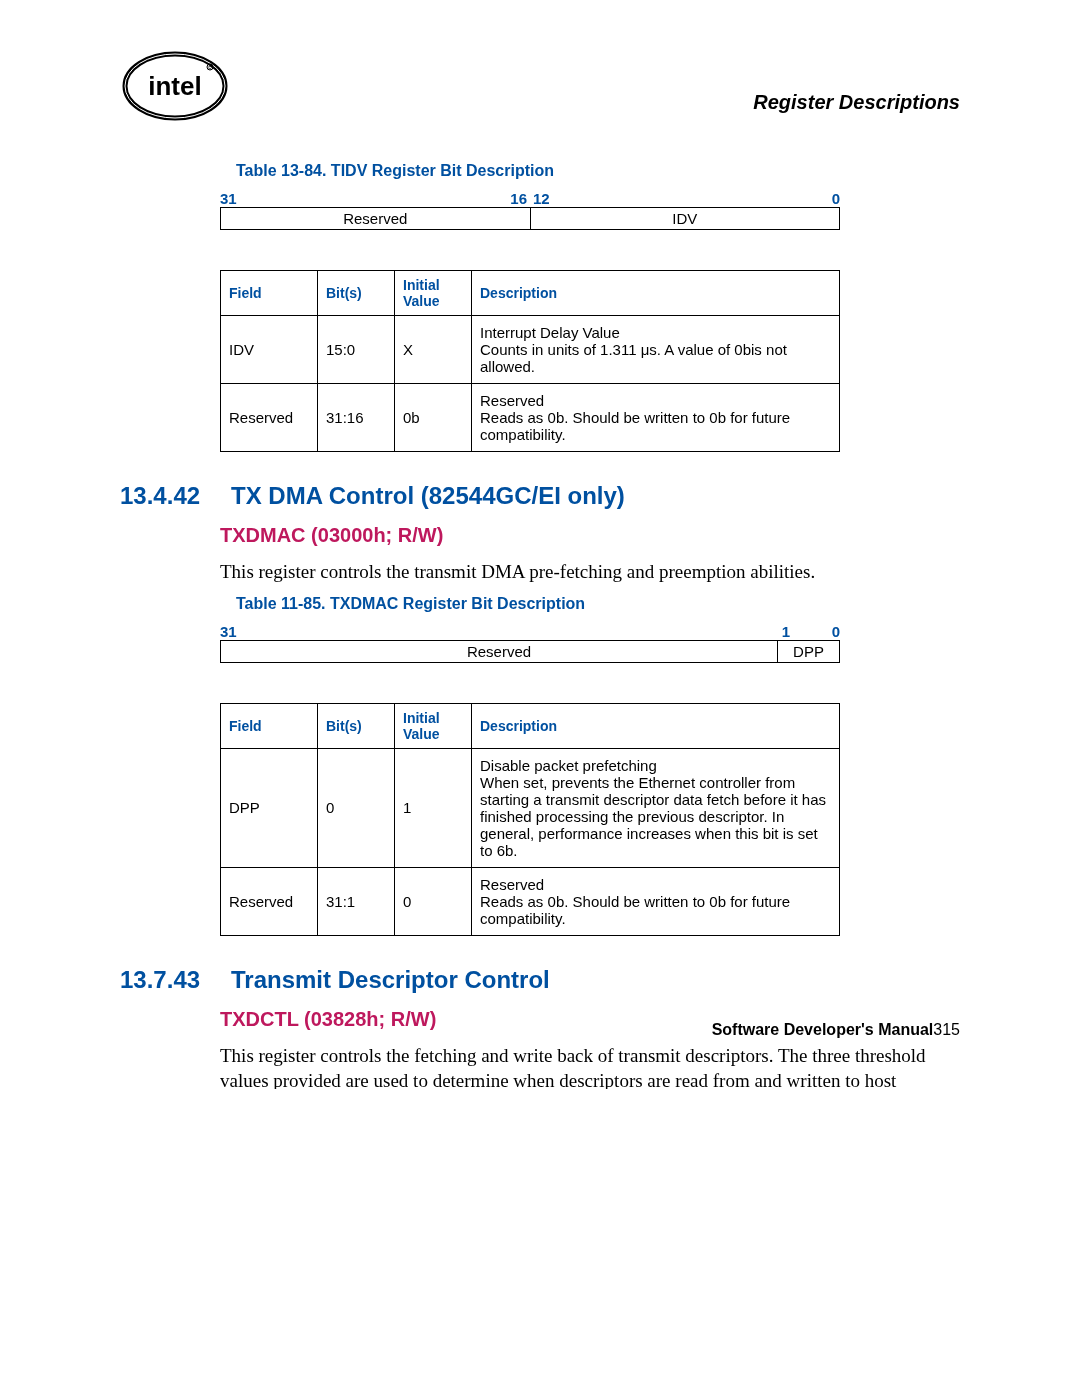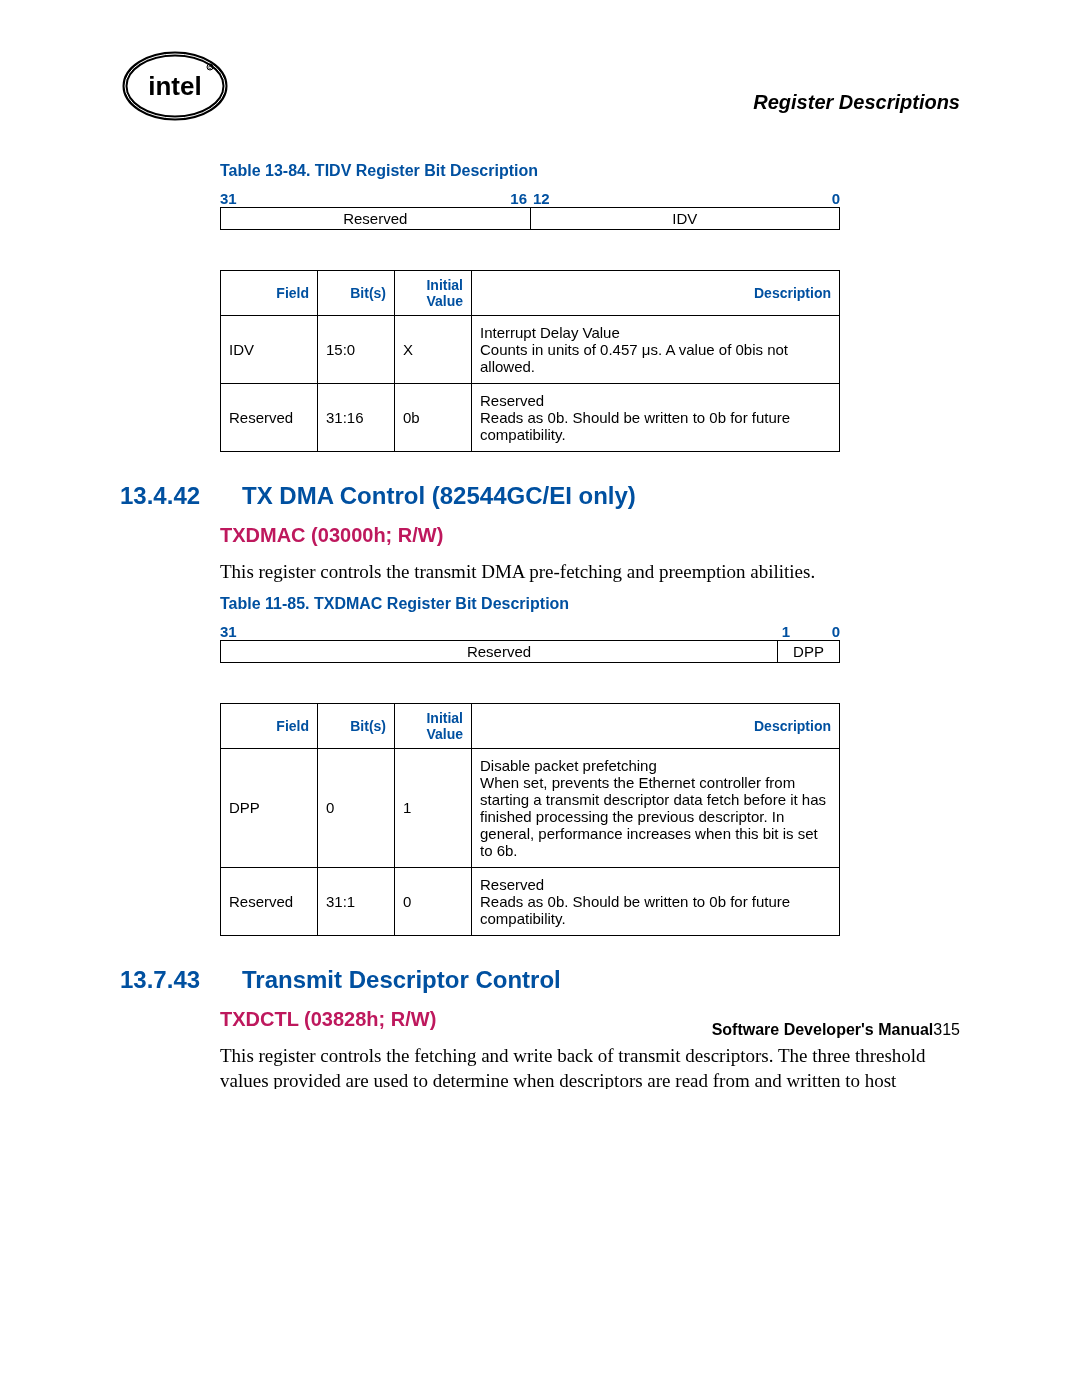--- a/index.html
+++ b/index.html
@@ -33,21 +33,21 @@
     text-align: right;
     padding-bottom: 8px;
   }
   .content {
     margin-left: 100px;
   }
   .table-caption {
     color: #0050a0;
     font-weight: bold;
     font-size: 16px;
-    margin: 20px 0 10px 0;
+    margin: 20px 0 10px 16px;
   }
   .bit-header {
     display: flex;
     color: #0050a0;
     font-weight: bold;
     font-size: 15px;
     margin-top: 4px;
   }
   .bit-table {
     width: 620px;
@@ -62,48 +62,48 @@
   .desc-table {
     width: 620px;
     border-collapse: collapse;
     font-size: 15px;
     margin-top: 40px;
   }
   .desc-table th {
     border: 1px solid #000;
     color: #0050a0;
     font-weight: bold;
-    text-align: right;
+    text-align: left;
     padding: 6px 8px;
     font-size: 14px;
   }
   .desc-table td {
     border: 1px solid #000;
     text-align: left;
     padding: 8px 8px;
     vertical-align: middle;
     font-size: 15px;
   }
   .section-row {
     display: flex;
     align-items: flex-end;
     margin-top: 30px;
     margin-left: -100px;
-    gap: 22px;
   }
   .section-num {
     width: 100px;
     color: #0050a0;
     font-weight: bold;
     font-size: 24px;
   }
   .section-title {
     color: #0050a0;
     font-weight: bold;
     font-size: 24px;
+    margin-left: 11px;
   }
   .subheading {
     color: #be185d;
     font-weight: bold;
     font-size: 20px;
     margin-top: 14px;
     margin-bottom: 12px;
   }
   .body-text {
     font-family: Georgia, 'Times New Roman', serif;
@@ -167,21 +167,21 @@
         <th style="width:80px;">Field</th>
         <th style="width:60px;">Bit(s)</th>
         <th style="width:60px;">Initial Value</th>
         <th>Description</th>
       </tr>
       <tr>
         <td>IDV</td>
         <td>15:0</td>
         <td>X</td>
         <td style="white-space:pre-line;">Interrupt Delay Value
-Counts in units of 0.457 μs. A value of 0bis not allowed.</td>
+Counts in units of 1.311 μs. A value of 0bis not allowed.</td>
       </tr>
       <tr>
         <td>Reserved</td>
         <td>31:16</td>
         <td>0b</td>
         <td style="white-space:pre-line;">Reserved
 Reads as 0b. Should be written to 0b for future compatibility.</td>
       </tr>
     </tbody>
       </table>

